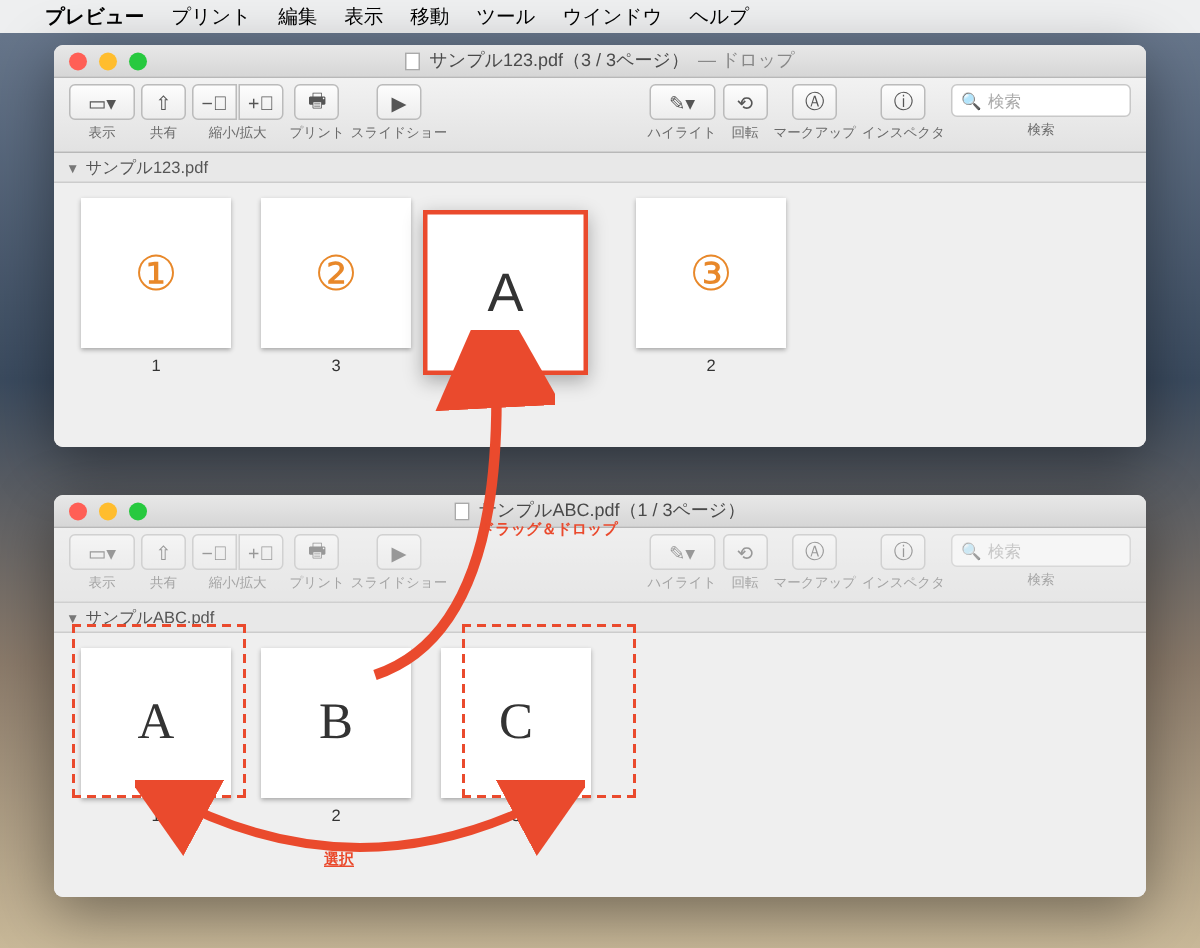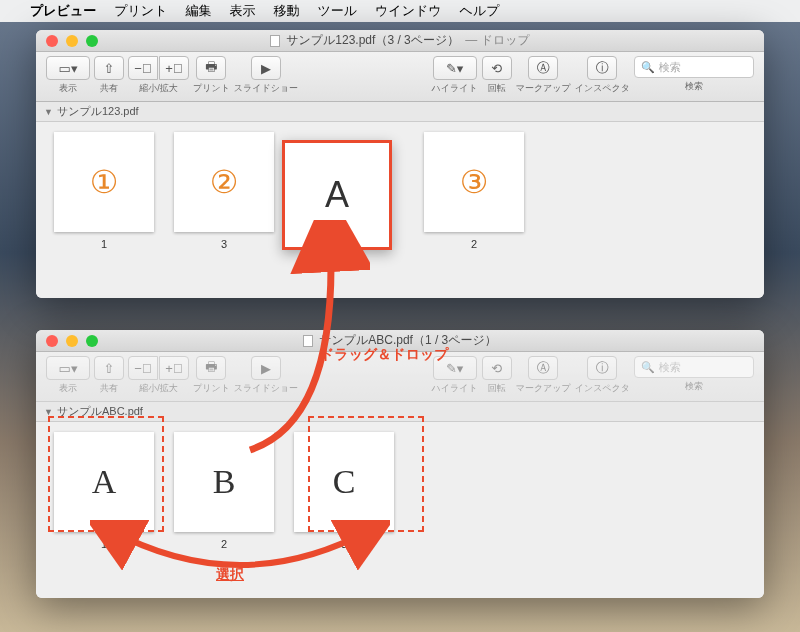--- a/index.html
+++ b/index.html
@@ -45,21 +45,21 @@
 .pagenum { font-size: 11px; color: #333; }
 
 .drag-thumb { position: absolute; left: 282px; top: 140px; width: 110px; height: 110px; background: #fff; border: 3px solid #ea4a2d; display: flex; align-items: center; justify-content: center; font-size: 36px; font-family: Georgia, serif; color: #333; box-shadow: 0 4px 12px rgba(0,0,0,0.3); z-index: 5; }
 .drag-badge { position: absolute; bottom: -10px; left: 50%; transform: translateX(-50%); background: #1e60d6; color: #fff; font-size: 10px; padding: 1px 5px; border-radius: 3px; border: 1px solid #fff; font-family: sans-serif; }
 
 .sel-dash { border: 2px dashed #ea4a2d; position: absolute; }
 .sel1 { left: 48px; top: 416px; width: 116px; height: 116px; z-index: 6; }
 .sel2 { left: 308px; top: 416px; width: 116px; height: 116px; z-index: 6; }
 
 .arrow-svg { position: absolute; z-index: 7; pointer-events: none; }
-.annot { position: absolute; color: #ea4a2d; font-weight: bold; font-size: 14px; z-index: 8; }
+.annot { position: absolute; color: #ea4a2d; font-weight: bold; font-size: 10px; z-index: 8; }
 .annot1 { left: 320px; top: 346px; }
 .annot2 { left: 216px; top: 566px; text-decoration: underline; }
 </style>
 </head>
 <body>
 
 <div class="menubar">
   <span class="apple"></span>
   <span class="app-name">プレビュー</span>
   <span>プリント</span>

